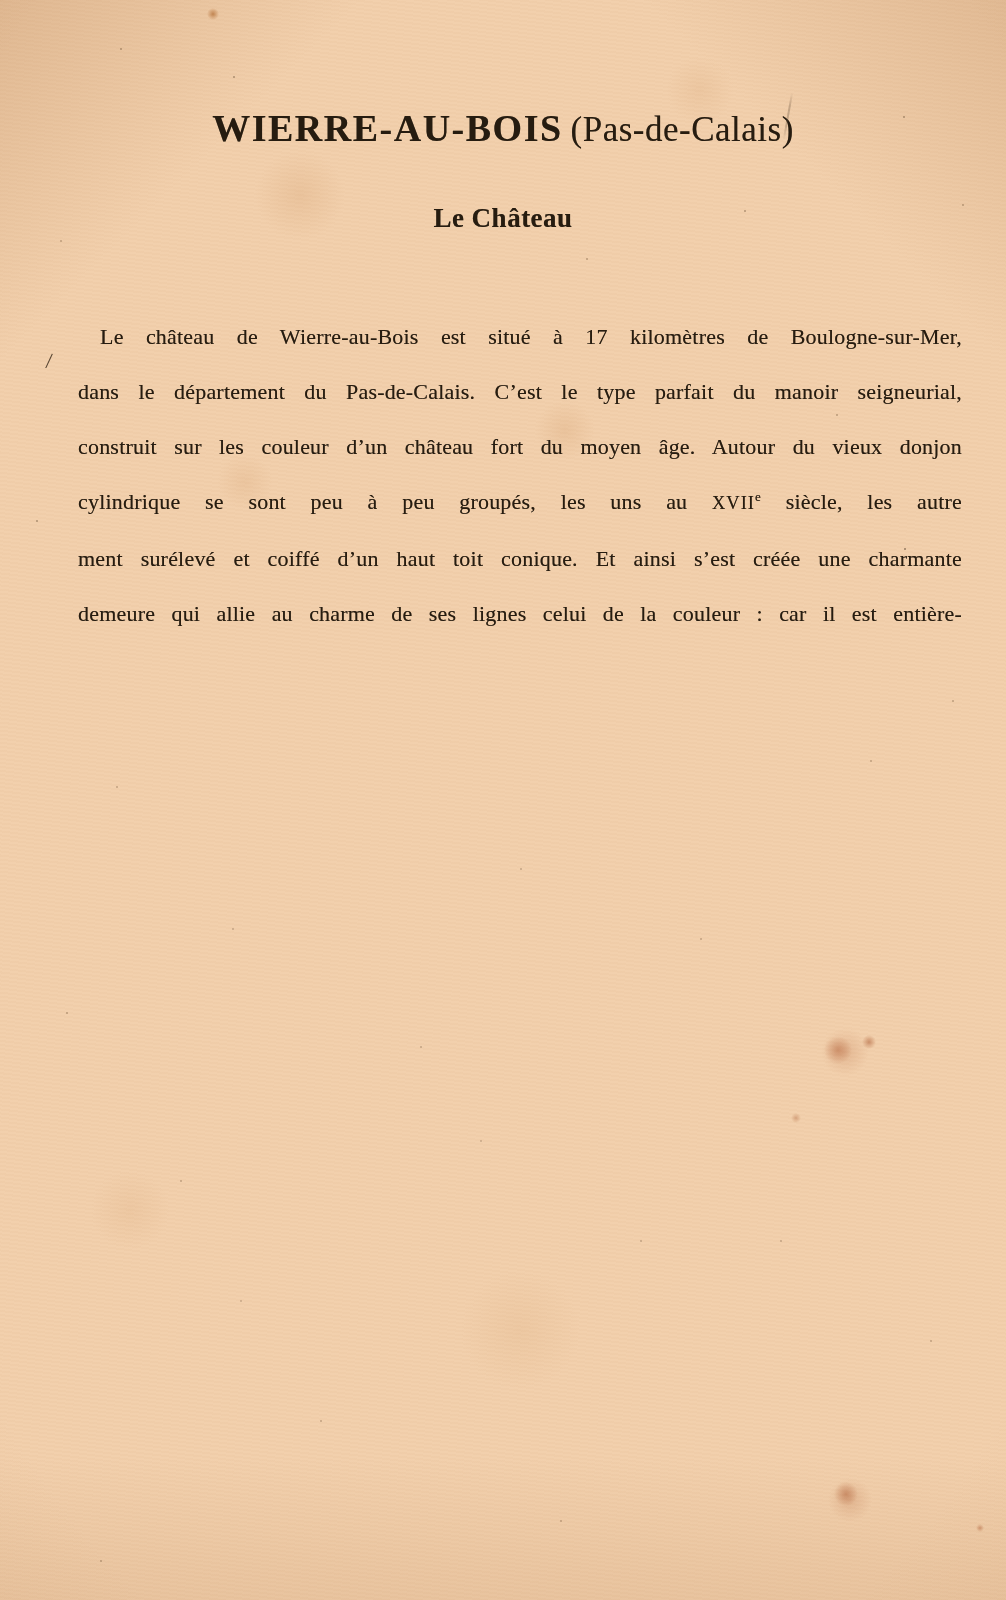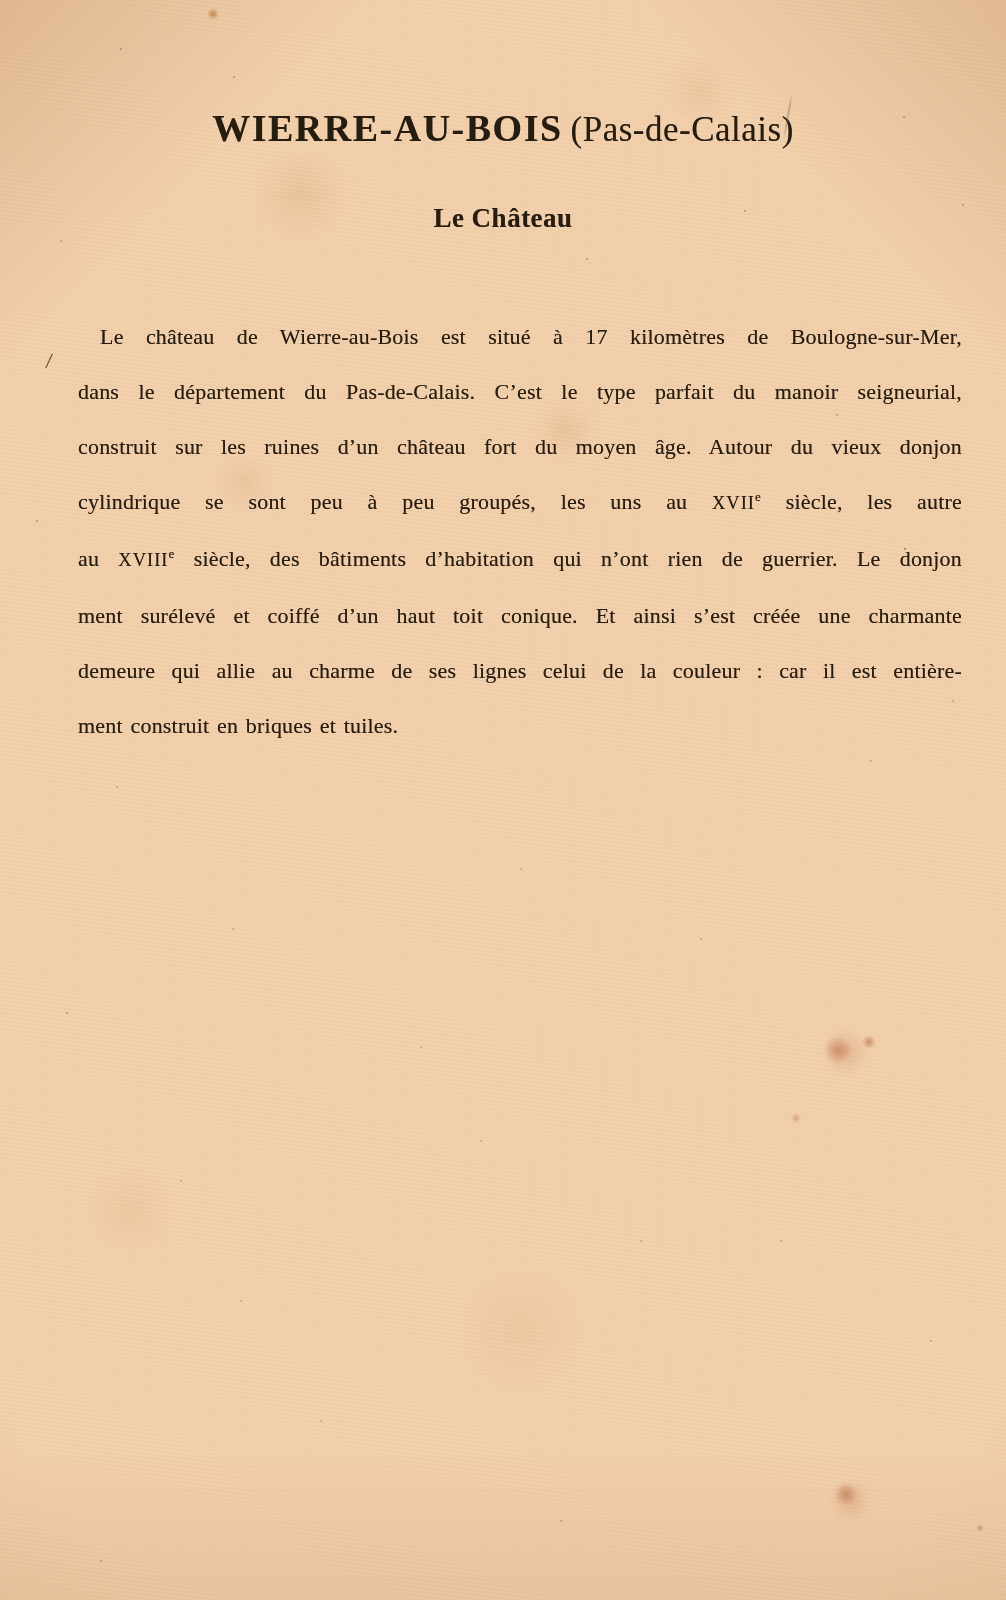--- a/index.html
+++ b/index.html
@@ -100,25 +100,23 @@
   <h1 class="title" style="margin:0;font-weight:normal;">
     <span class="title-name">WIERRE-AU-BOIS</span>
     <span class="title-region">(Pas-de-Calais)</span>
   </h1>
 
   <h2 class="subtitle" style="margin:0;">Le Château</h2>
 
   <div class="para">
       <div class="line">Le château de Wierre-au-Bois est situé à 17 kilomètres de Boulogne-sur-Mer,</div>
       <div class="line">dans le département du Pas-de-Calais. C’est le type parfait du manoir seigneurial,</div>
-      <div class="line">construit sur les ruines d’un château fort du moyen âge. Autour du vieux donjon</div>
+      <div class="line">construit sur les couleur d’un château fort du moyen âge. Autour du vieux donjon</div>
       <div class="line">cylindrique se sont peu à peu groupés, les uns au <span class="sc">XVII</span><sup>e</sup> siècle, les autre</div>
-      <div class="line">au <span class="sc">XVIII</span><sup>e</sup> siècle, des bâtiments d’habitation qui n’ont rien de guerrier. Le donjon</div>
       <div class="line">ment surélevé et coiffé d’un haut toit conique. Et ainsi s’est créée une charmante</div>
       <div class="line">demeure qui allie au charme de ses lignes celui de la couleur : car il est entière-</div>
-      <div class="line last">ment construit en briques et tuiles.</div>
     </div>
 
   <div class="pen-tick">/</div>
 
   <div class="scan-line-artifact"></div>
 
 </div>
 
 </body></html>

